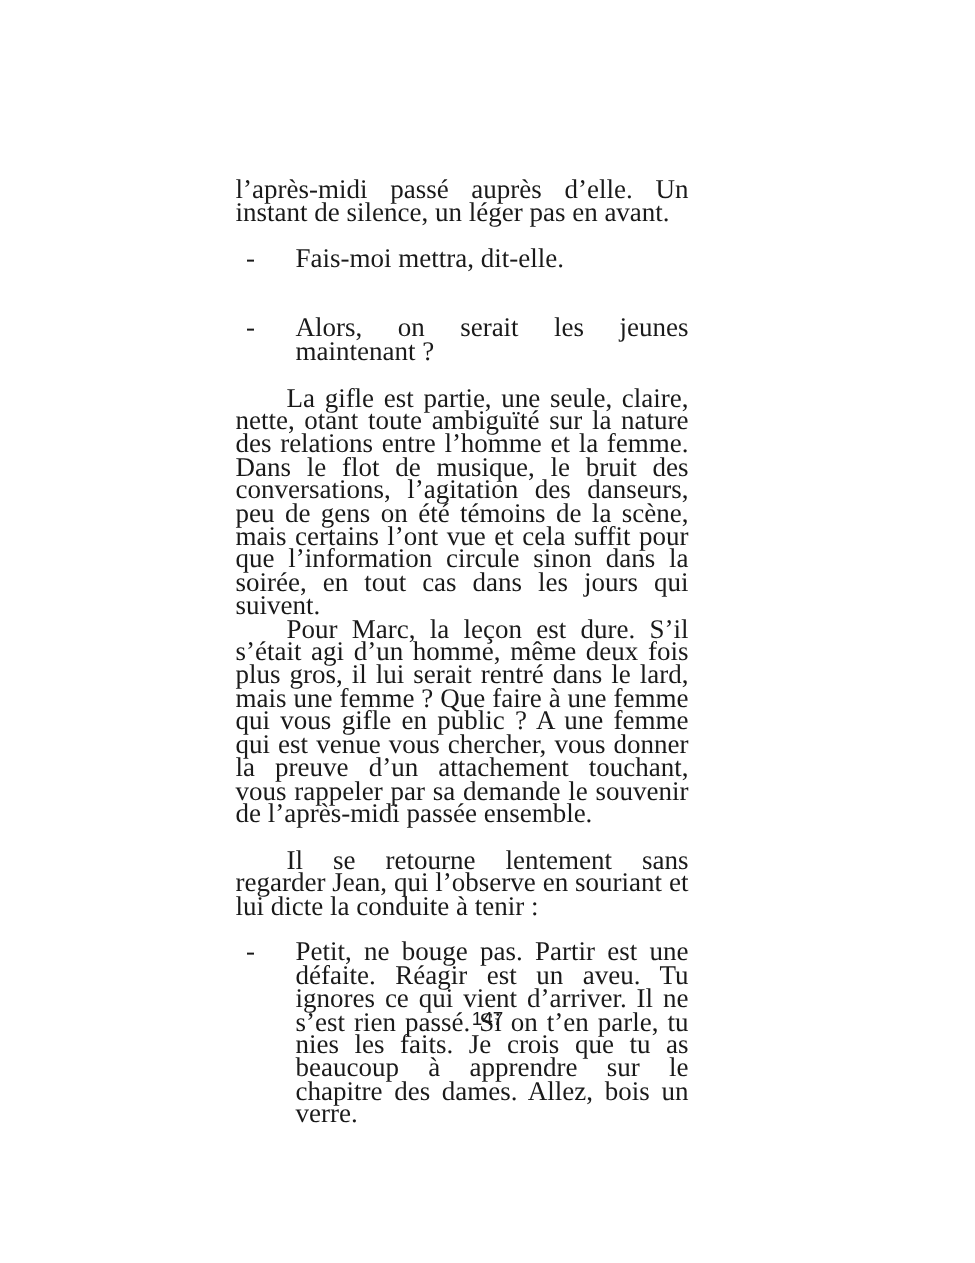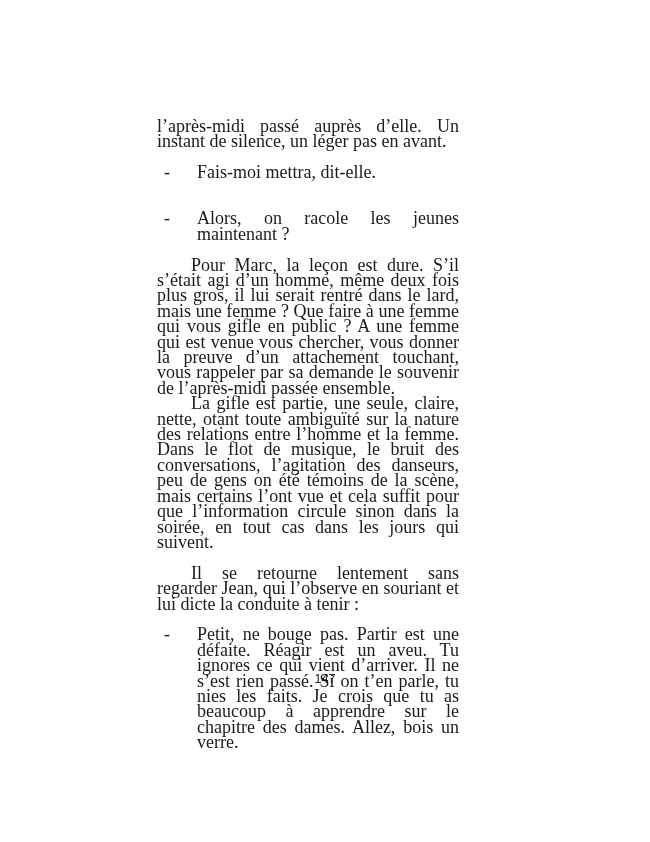--- a/index.html
+++ b/index.html
@@ -48,26 +48,26 @@
   <p class="dialogue">
     <span class="dash">-</span>
     <span>Fais-moi mettra, dit-elle.</span>
   </p>
   <div class="gap"></div>
 
   <div class="gap"></div>
 
   <p class="dialogue">
     <span class="dash">-</span>
-    <span>Alors, on racole les jeunes maintenant ?</span>
+    <span>Alors, on serait les jeunes maintenant ?</span>
   </p>
   <div class="gap"></div>
 
+  <p class="p indent">La gifle est partie, une seule, claire, nette, otant toute ambiguïté sur la nature des relations entre l’homme et la femme. Dans le flot de musique, le bruit des conversations, l’agitation des danseurs, peu de gens on été témoins de la scène, mais certains l’ont vue et cela suffit pour que l’information circule sinon dans la soirée, en tout cas dans les jours qui suivent.</p>
   <p class="p indent">Pour Marc, la leçon est dure. S’il s’était agi d’un homme, même deux fois plus gros, il lui serait rentré dans le lard, mais une femme ? Que faire à une femme qui vous gifle en public ? A une femme qui est venue vous chercher, vous donner la preuve d’un attachement touchant, vous rappeler par sa demande le souvenir de l’après-midi passée ensemble.</p>
-  <p class="p indent">La gifle est partie, une seule, claire, nette, otant toute ambiguïté sur la nature des relations entre l’homme et la femme. Dans le flot de musique, le bruit des conversations, l’agitation des danseurs, peu de gens on été témoins de la scène, mais certains l’ont vue et cela suffit pour que l’information circule sinon dans la soirée, en tout cas dans les jours qui suivent.</p>
   <div class="gap"></div>
 
   <p class="p indent">Il se retourne lentement sans regarder Jean, qui l’observe en souriant et lui dicte la conduite à tenir :</p>
   <div class="gap"></div>
 
   <p class="dialogue">
     <span class="dash">-</span>
     <span>Petit, ne bouge pas. Partir est une défaite. Réagir est un aveu. Tu ignores ce qui vient d’arriver. Il ne s’est rien passé. Si on t’en parle, tu nies les faits. Je crois que tu as beaucoup à apprendre sur le chapitre des dames. Allez, bois un verre.</span>
   </p>
 </div>

